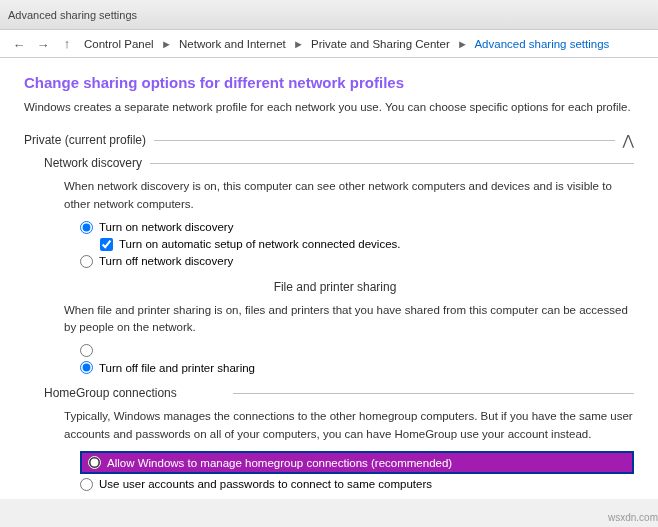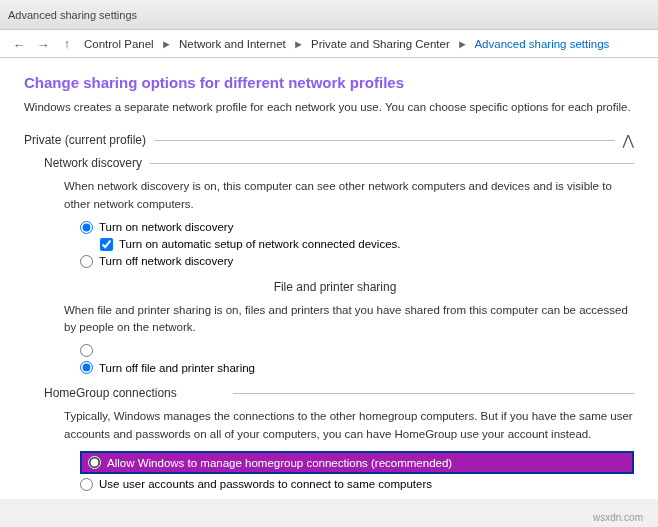--- a/index.html
+++ b/index.html
@@ -171,21 +171,21 @@
     }
 
     .highlighted-option input[type="radio"] {
       margin-right: 6px;
     }
 
     
     .watermark {
       position: fixed;
       bottom: 4px;
-      right: 15px;
+      right: 0;
       font-size: 10px;
       color: #999;
     }
   </style>
 </head>
 <body>
 
 <div class="title-bar">
   <span style="font-size:11px; color:#444;">Advanced sharing settings</span>
 </div>

